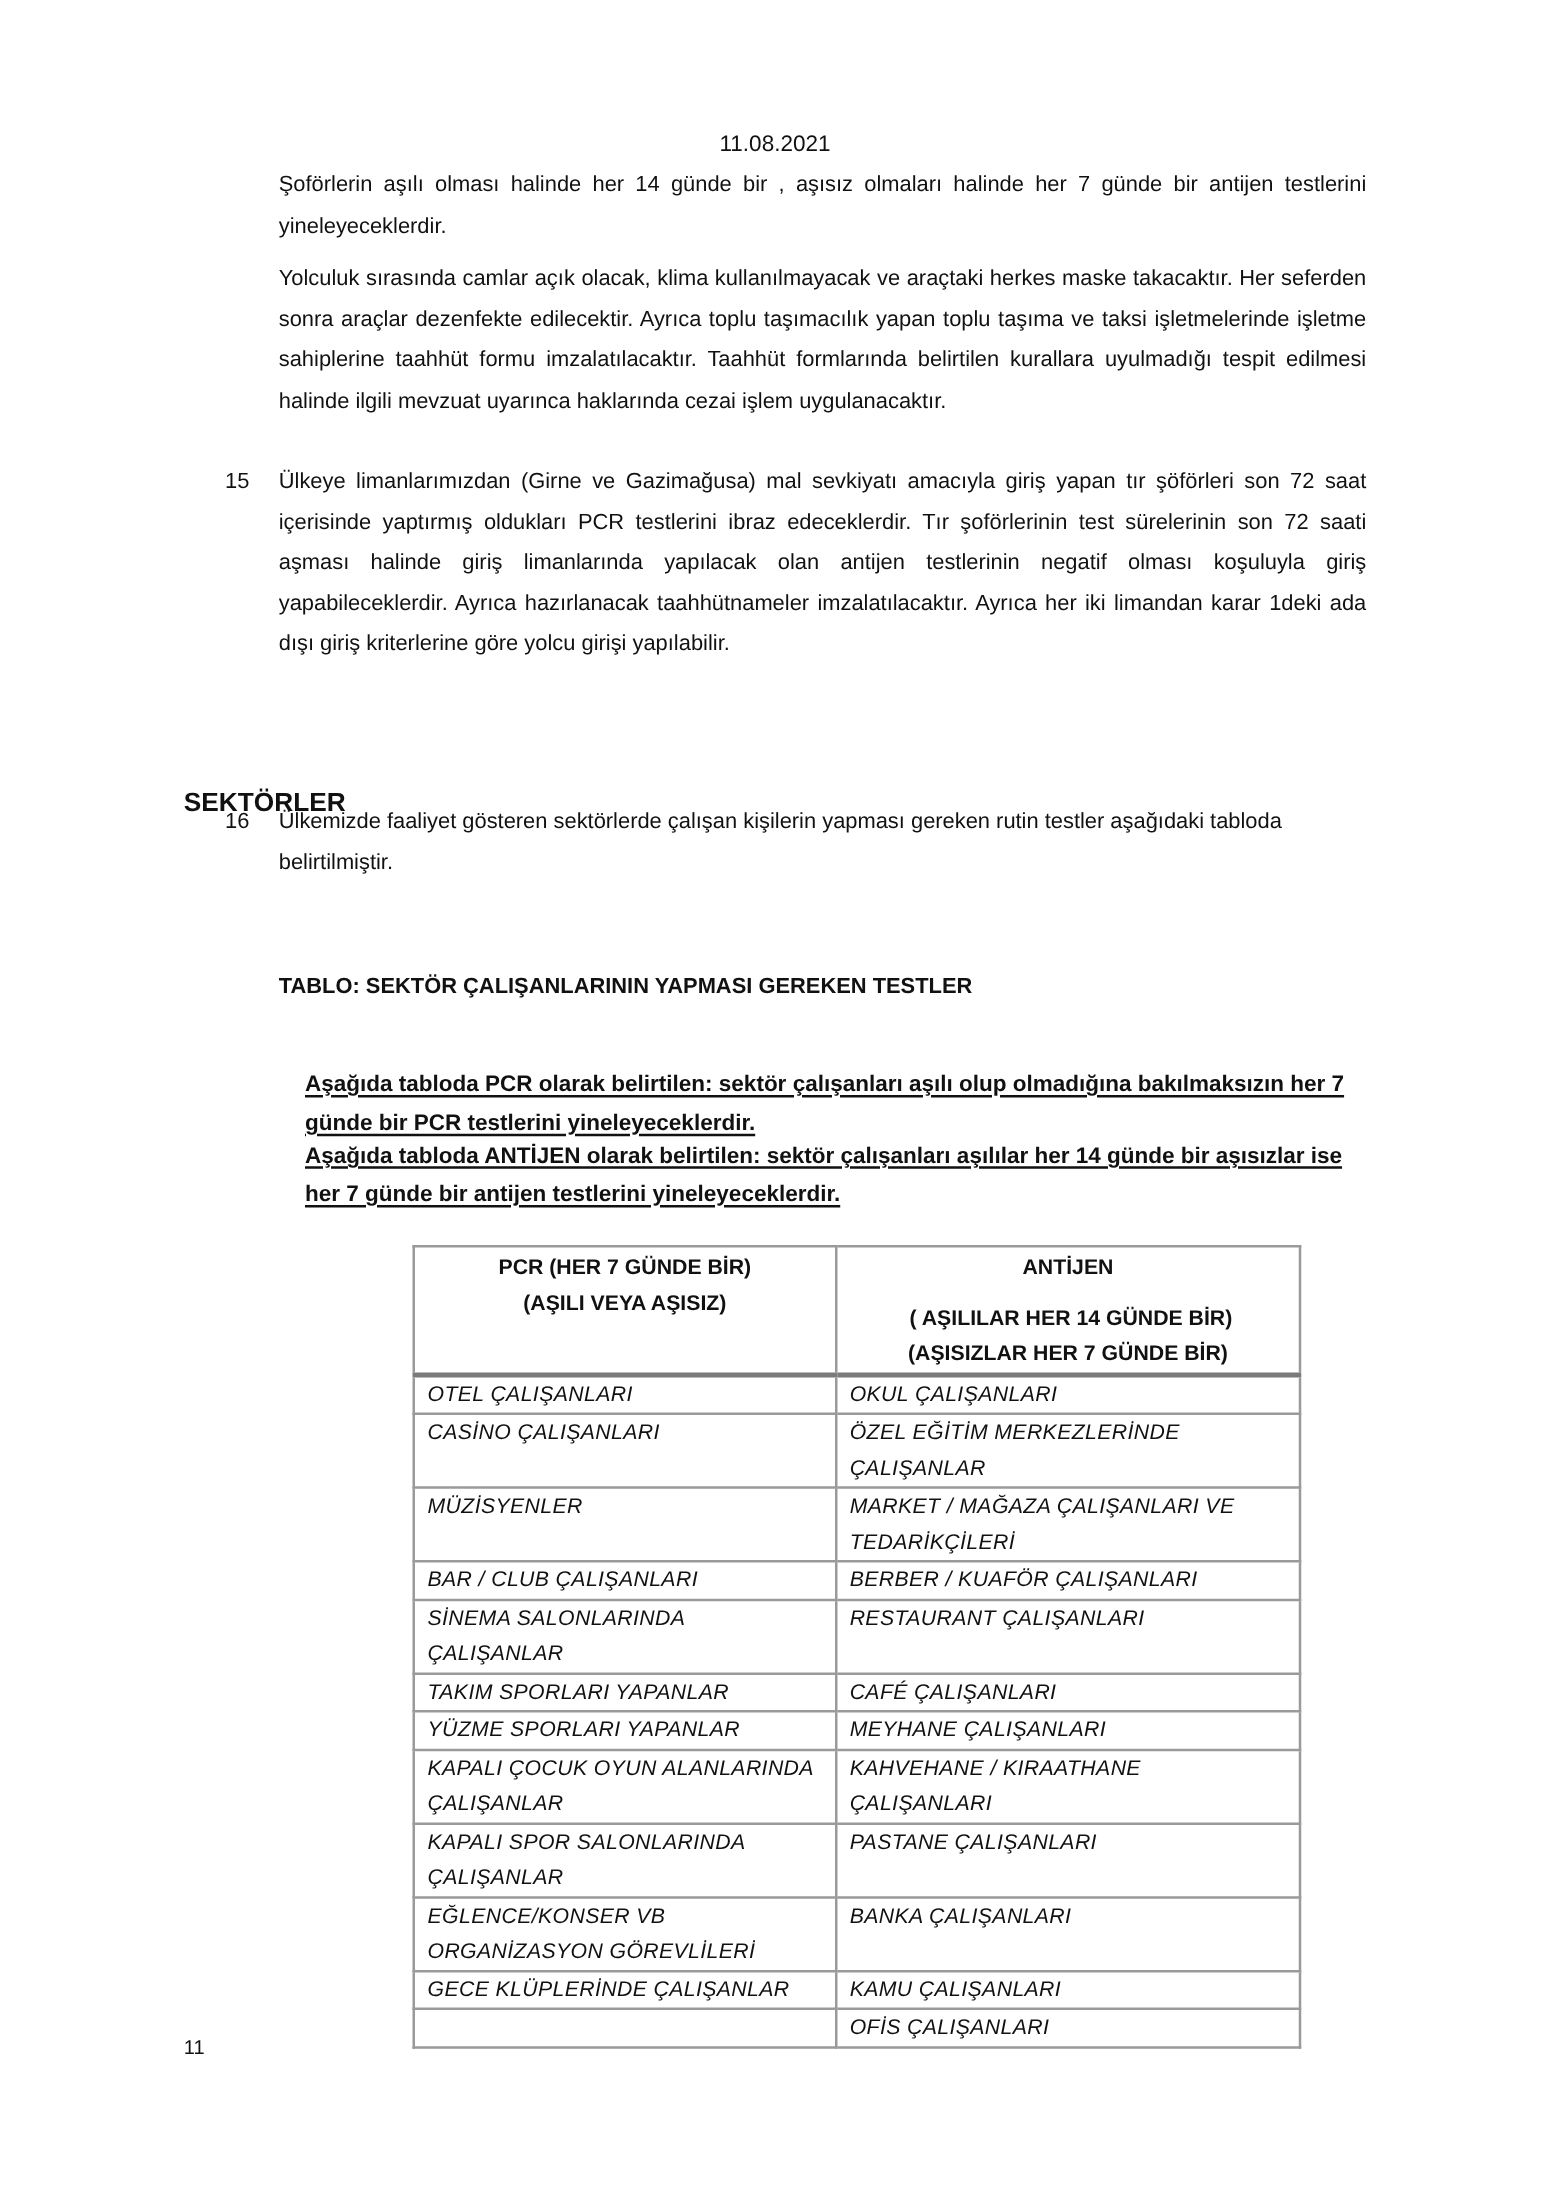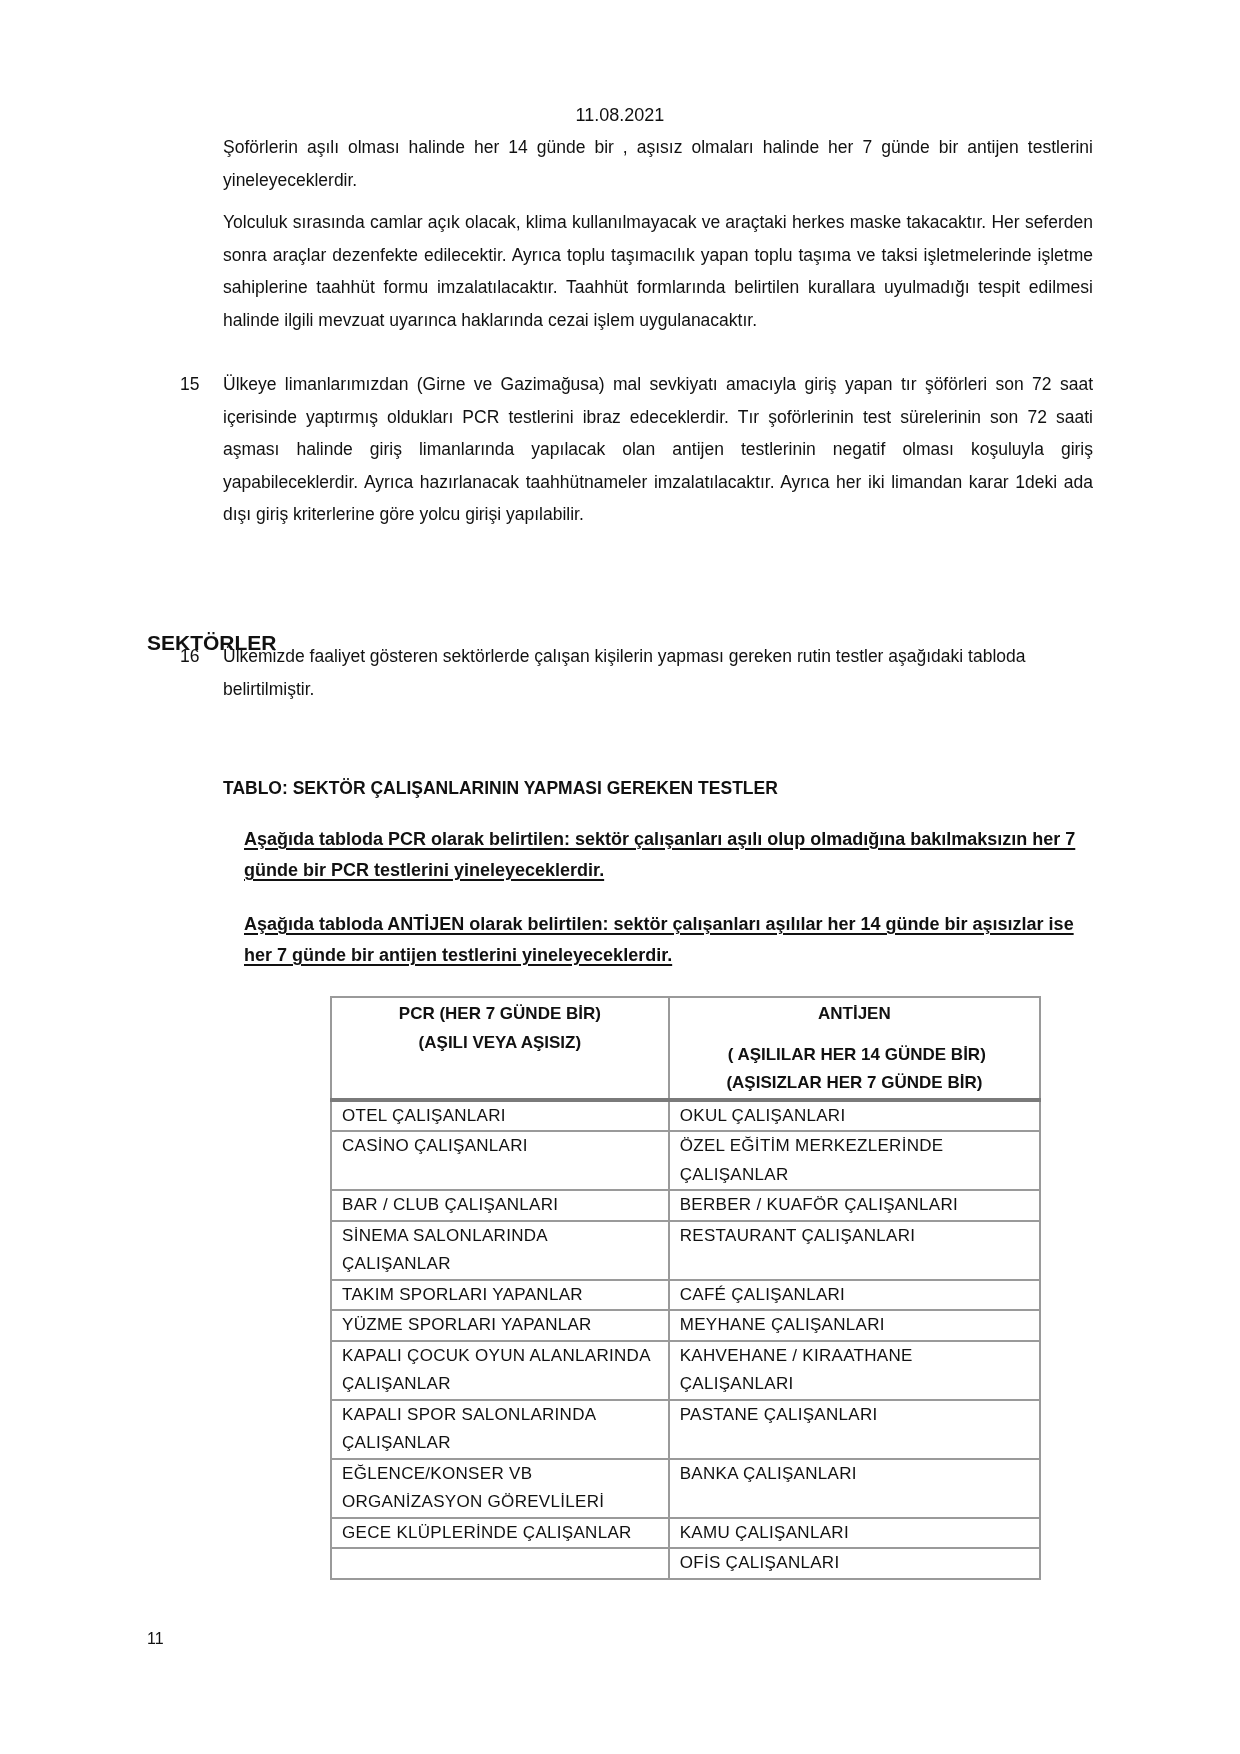--- a/index.html
+++ b/index.html
@@ -92,20 +92,21 @@
       line-height: 28.5px;
     }
     table.tests th {
       font-weight: bold;
       font-style: normal;
       padding-top: 2px;
       padding-bottom: 0;
       border-bottom: 4px solid #7a7a7a;
     }
     table.tests td {
+      font-style: italic;
       letter-spacing: 0.3px;
     }
     table.tests col.c1 { width: 339px; }
     table.tests col.c2 { width: 372px; }
     .th-line { display: block; }
     .page-number {
       position: absolute;
       left: 147px;
       top: 1628px;
       font-size: 16px;
@@ -128,21 +129,21 @@
 
 <h2 class="section-title">SEKTÖRLER</h2>
 
 <div class="item" style="top:640px;">
   <span class="num">16</span>
   <div class="body left">Ülkemizde faaliyet gösteren sektörlerde çalışan kişilerin yapması gereken rutin testler aşağıdaki tabloda belirtilmiştir.</div>
 </div>
 
 <h3 class="table-title">TABLO: SEKTÖR ÇALIŞANLARININ YAPMASI GEREKEN TESTLER</h3>
 
-<p class="note" style="top:824px;">Aşağıda tabloda PCR olarak belirtilen: sektör çalışanları aşılı olup olmadığına bakılmaksızın her 7 günde bir PCR testlerini yineleyeceklerdir.</p>
+<p class="note" style="top:852px;">Aşağıda tabloda PCR olarak belirtilen: sektör çalışanları aşılı olup olmadığına bakılmaksızın her 7 günde bir PCR testlerini yineleyeceklerdir.</p>
 <p class="note" style="top:909px;">Aşağıda tabloda ANTİJEN olarak belirtilen: sektör çalışanları aşılılar her 14 günde bir aşısızlar ise her 7 günde bir antijen testlerini yineleyeceklerdir.</p>
 
 <table class="tests">
   <colgroup>
       <col class="c1">
       <col class="c2">
     </colgroup>
   <thead>
     <tr>
       <th>
@@ -159,20 +160,24 @@
   <tbody>
     <tr>
       <td>OTEL ÇALIŞANLARI</td>
       <td>OKUL ÇALIŞANLARI</td>
     </tr>
     <tr>
       <td>CASİNO ÇALIŞANLARI</td>
       <td>ÖZEL EĞİTİM MERKEZLERİNDE ÇALIŞANLAR</td>
     </tr>
     <tr>
+      <td>MÜZİSYENLER</td>
+      <td>MARKET / MAĞAZA ÇALIŞANLARI VE TEDARİKÇİLERİ</td>
+    </tr>
+    <tr>
       <td>BAR / CLUB ÇALIŞANLARI</td>
       <td>BERBER / KUAFÖR ÇALIŞANLARI</td>
     </tr>
     <tr>
       <td>SİNEMA SALONLARINDA ÇALIŞANLAR</td>
       <td>RESTAURANT ÇALIŞANLARI</td>
     </tr>
     <tr>
       <td>TAKIM SPORLARI YAPANLAR</td>
       <td>CAFÉ ÇALIŞANLARI</td>

